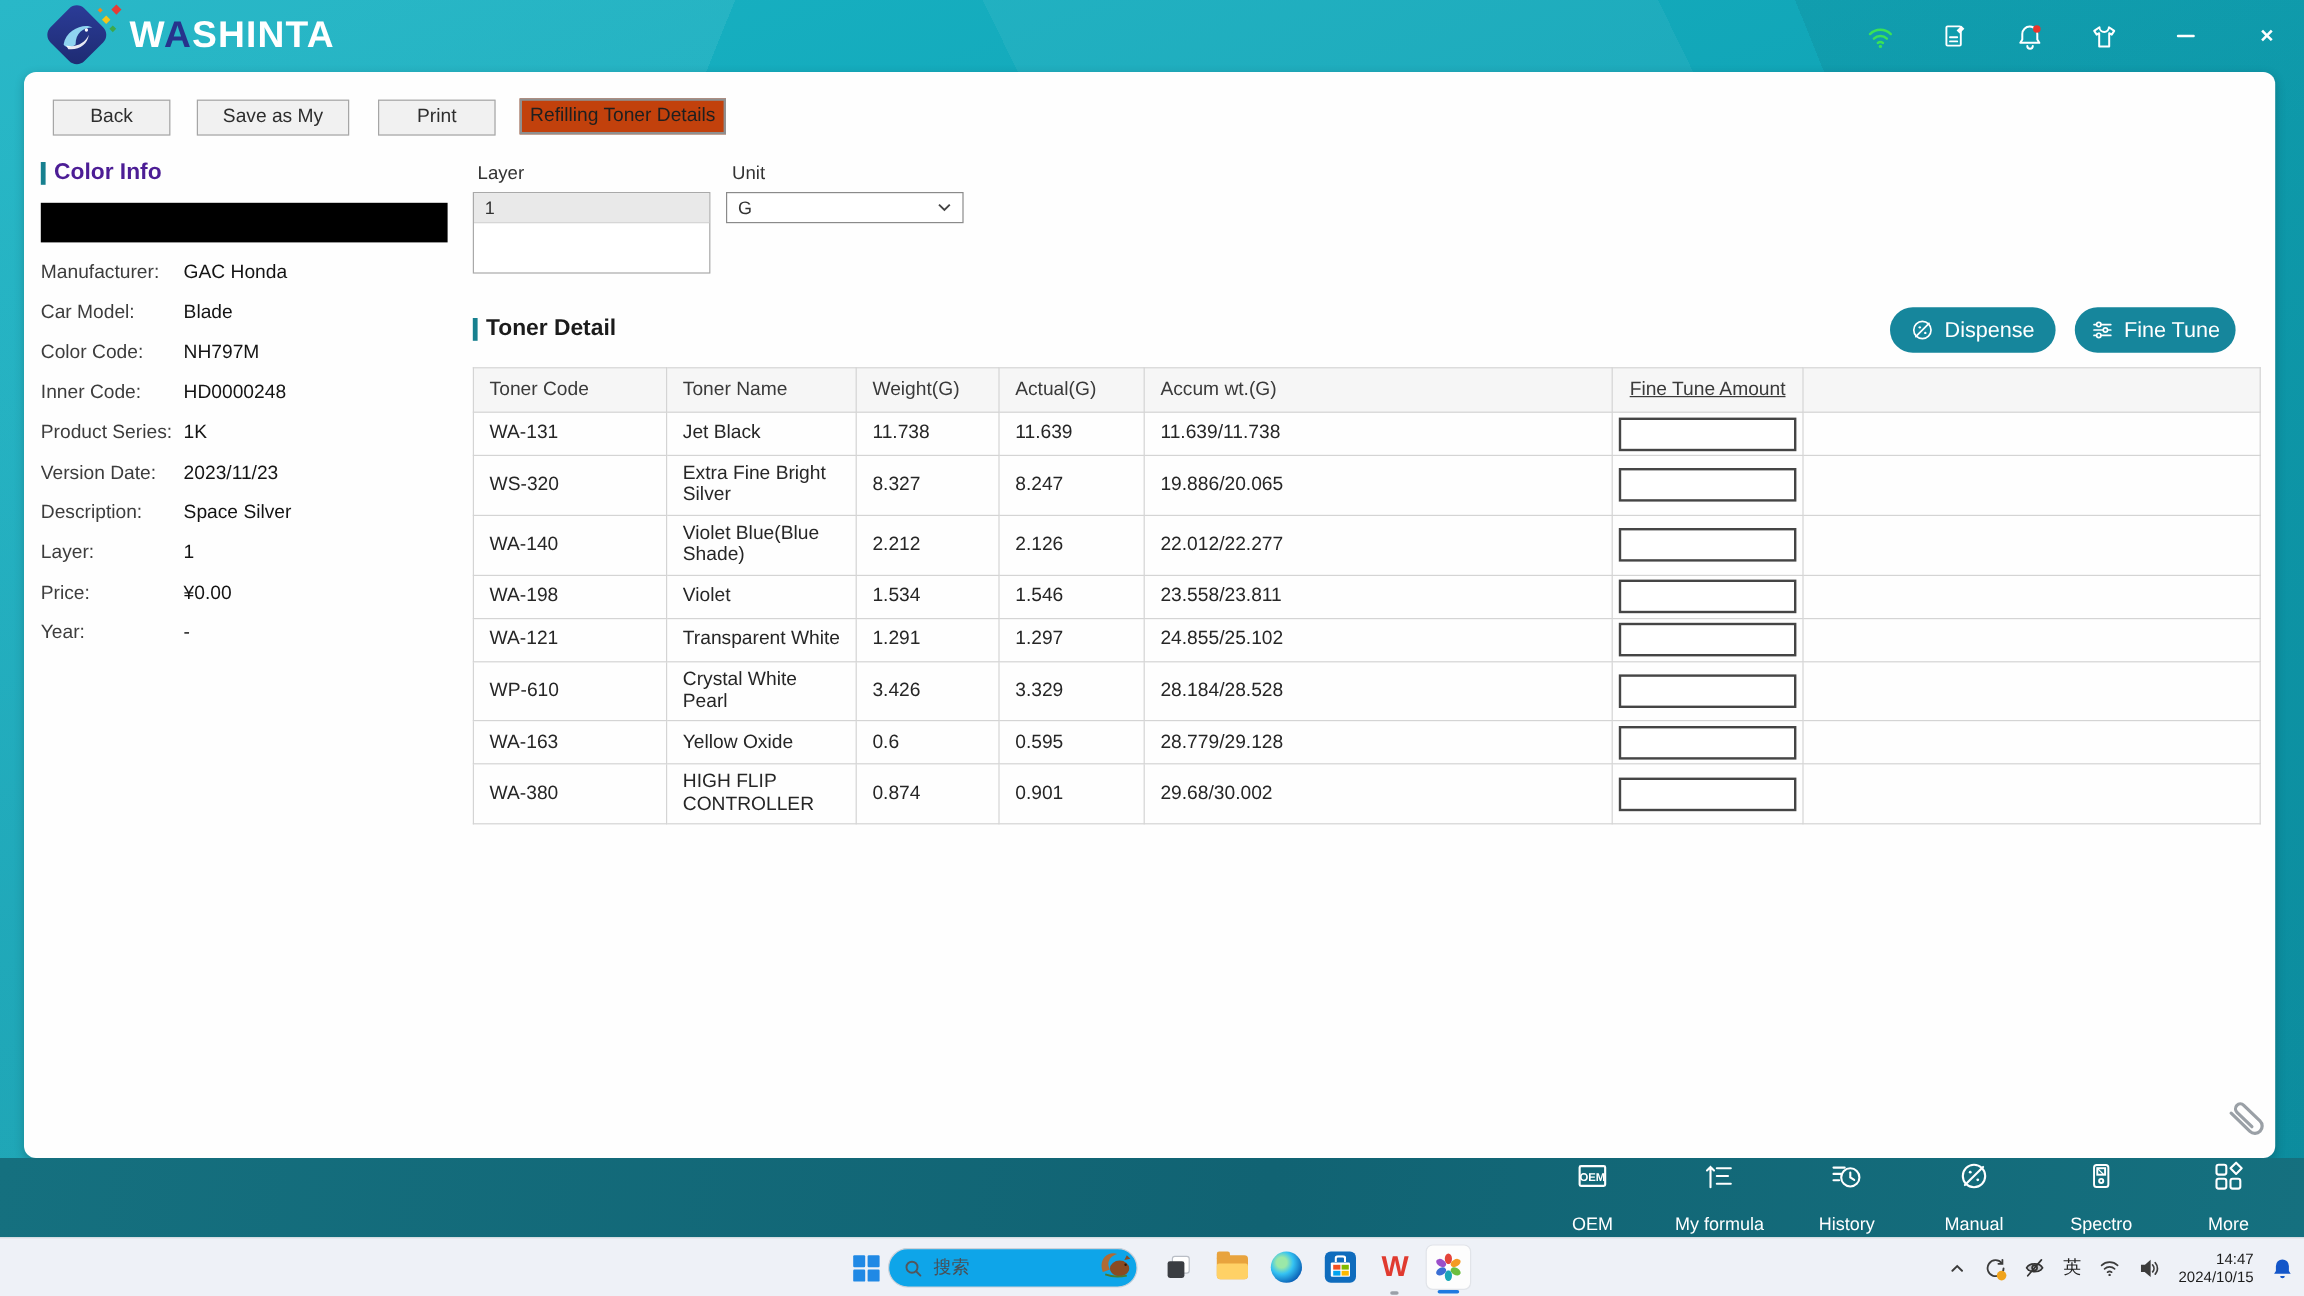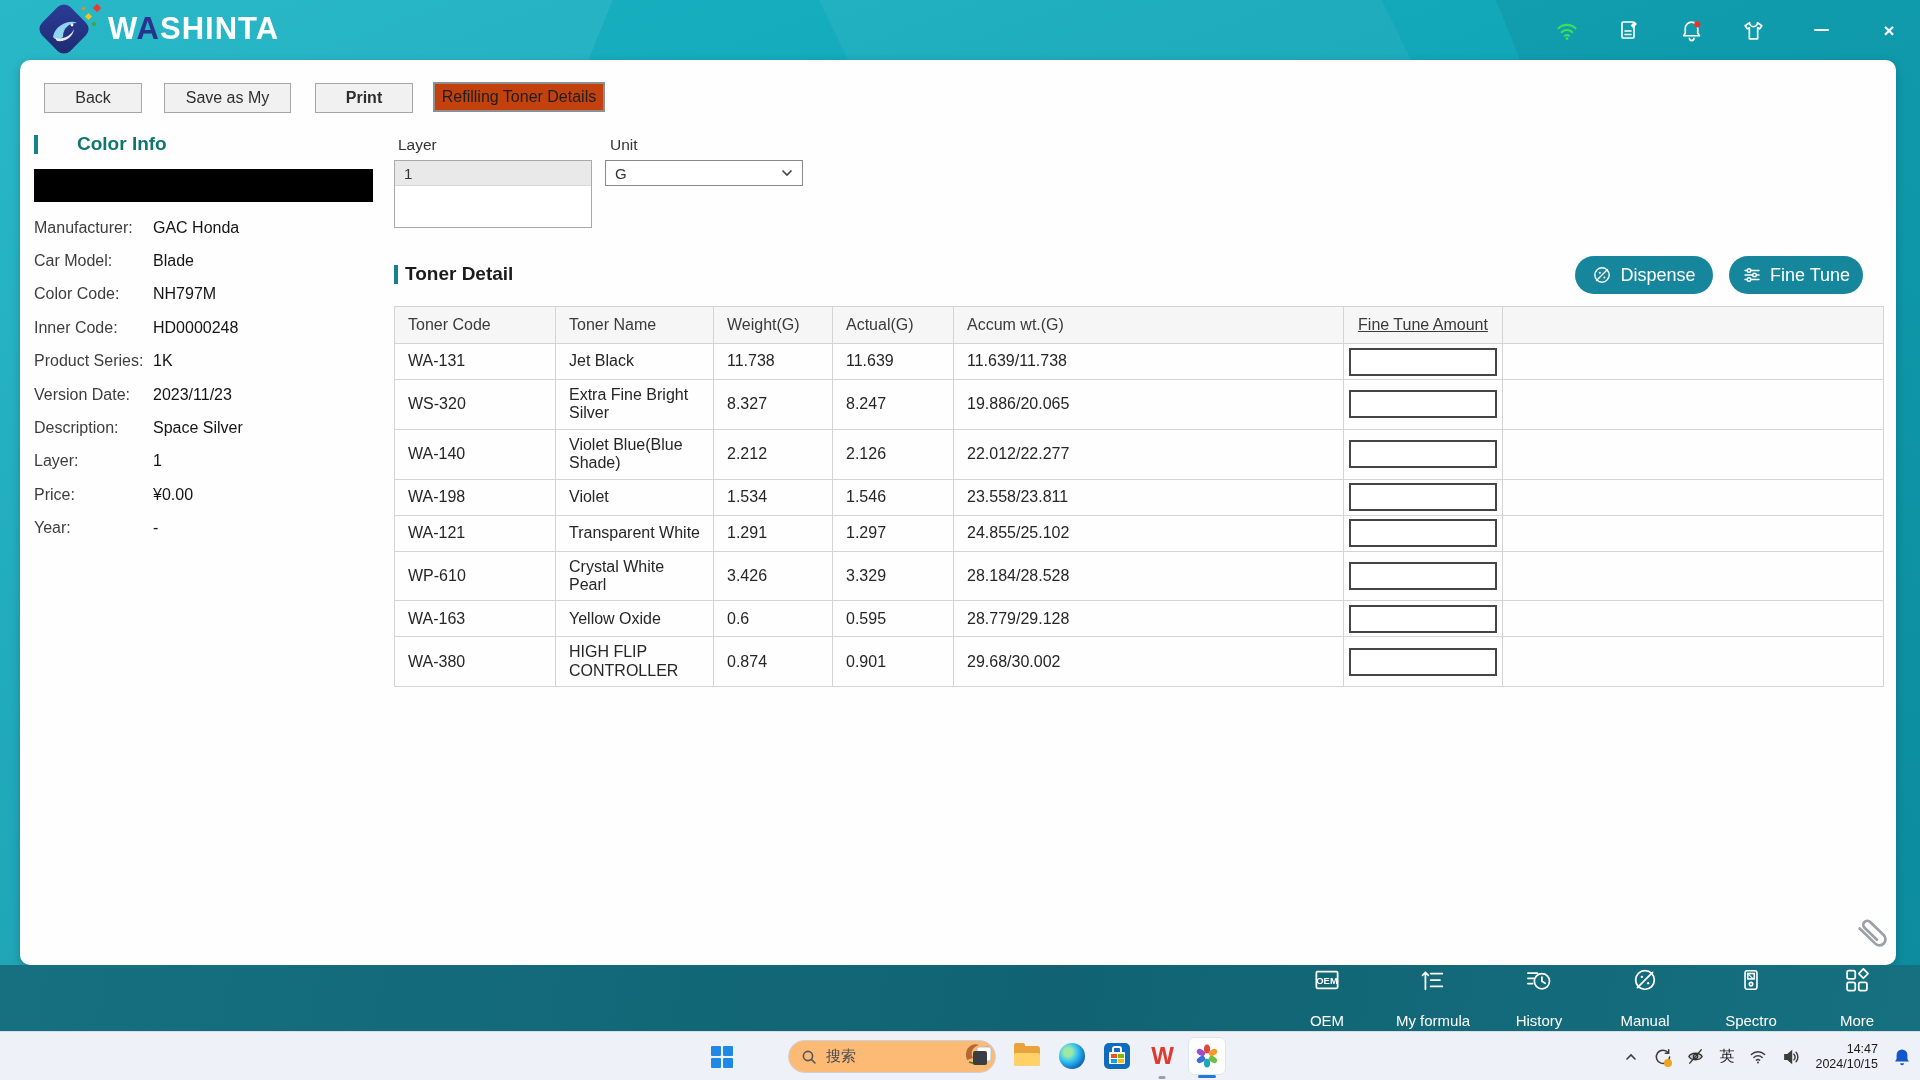--- a/index.html
+++ b/index.html
@@ -38,28 +38,28 @@
 
   
   .panel { position:absolute; left:20px; top:60px; width:1876px; height:905px; background:#fefefe;
     border-radius:10px; box-shadow:0 3px 8px rgba(0,30,40,.25); }
 
   
   .btn { position:absolute; top:23px; height:30px; display:flex; align-items:center; justify-content:center;
     background:#f1f1f1; border:1px solid #a6a6a6; font-size:16px; color:#2e2e2e; cursor:default; }
   .btn-back { left:24px; width:98px; }
   .btn-save { left:144px; width:127px; }
-  .btn-print { left:295px; width:98px;font-weight:bold; }
+  .btn-print { left:295px; width:98px; }
   .page-title-box { position:absolute; top:22px; left:413px; width:172px; height:30px; display:flex;
     align-items:center; justify-content:center; background:#c2410c; border:2px solid #8f8f8f; font-size:16px; color:#1f1f1f; }
 
   
   .section-head { display:flex; align-items:center; }
   .accent-bar { width:4px; height:19px; background:#17808f; margin-right:7px; }
-  .section-head .txt { font-size:19px; font-weight:700; color:#0f766e;margin-left:32px; }
+  .section-head .txt { font-size:19px; font-weight:700; color:#4c1d95; }
   .note-txt { font-size:13px; color:#6b6b6b; margin-left:10px; padding-top:4px; }
 
   .color-info { position:absolute; left:14px; top:73px; width:340px; }
   .swatch { margin-top:14px; width:339px; height:33px; background:#000; }
   .ci-fields { margin-top:9px; }
   .ci-row { height:33.4px; display:flex; align-items:center; font-size:16px; }
   .ci-row .lbl { width:119px; color:#3d3d3d; }
   .ci-row .val { color:#141414; }
 
   
@@ -90,21 +90,21 @@
   .bottom-nav { position:absolute; left:0; top:965px; width:1920px; height:66px;
     background:linear-gradient(100deg,#15707f,#116373 55%,#15707f); display:flex; justify-content:flex-end; padding-right:10px; }
   .nav-item { width:106px; height:100%; display:flex; flex-direction:column; align-items:center; justify-content:center; gap:19px; }
   .nav-item .nv-label { color:#fff; font-size:15px; }
 
   
   .taskbar { position:absolute; left:0; top:1031px; width:1920px; height:49px; background:#eef1f7; border-top:1px solid #d9dce2; }
   .start-btn { position:absolute; left:707px; top:11px; width:30px; height:28px; display:flex; align-items:center; justify-content:center; }
   .win-grid { display:grid; grid-template-columns:10px 10px; grid-template-rows:10px 10px; gap:2px; }
   .win-grid div { background:#2089e5; border-radius:1px; }
-  .search-pill { position:absolute; left:788px; top:8px; width:208px; height:33px; border-radius:17px; background:#fdba74;
+  .search-pill { position:absolute; left:740px; top:8px; width:208px; height:33px; border-radius:17px; background:#0ea5e9;
     border:1px solid #ccd1d9; display:flex; align-items:center; padding-left:12px; }
   .search-pill .s-txt { font-size:15px; color:#4a4e54; margin-left:9px; }
   .squirrel { position:absolute; right:0px; top:-7px; }
   .task-icons { position:absolute; left:963px; top:5px; display:flex; gap:7px; }
   .t-ic { width:38px; height:38px; display:flex; align-items:center; justify-content:center; position:relative; border-radius:6px; }
   .t-ic.active { background:#fdfdfd; border:1px solid #e1e4e9; }
   .run-dash { position:absolute; bottom:-4px; left:50%; transform:translateX(-50%); width:7px; height:3px; border-radius:2px; background:#9aa0a8; }
   .active-dash { position:absolute; bottom:-4px; left:50%; transform:translateX(-50%); width:18px; height:3px; border-radius:2px; background:#1f7ae0; }
   .folder-ic { width:26px; height:20px; position:relative; }
   .folder-ic .back { position:absolute; inset:0; background:#e8a33d; border-radius:3px; }

